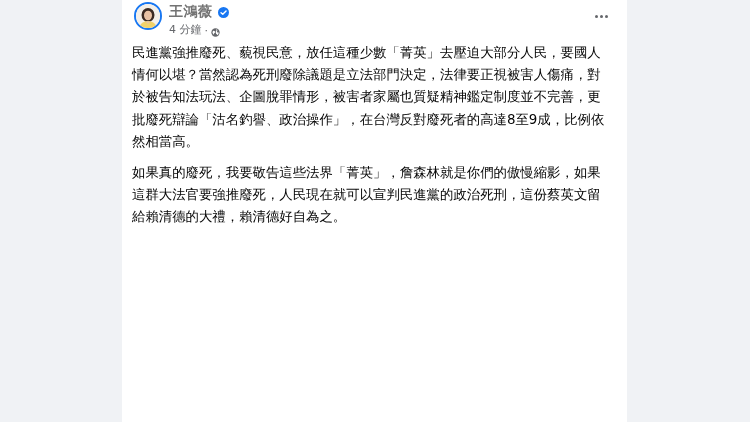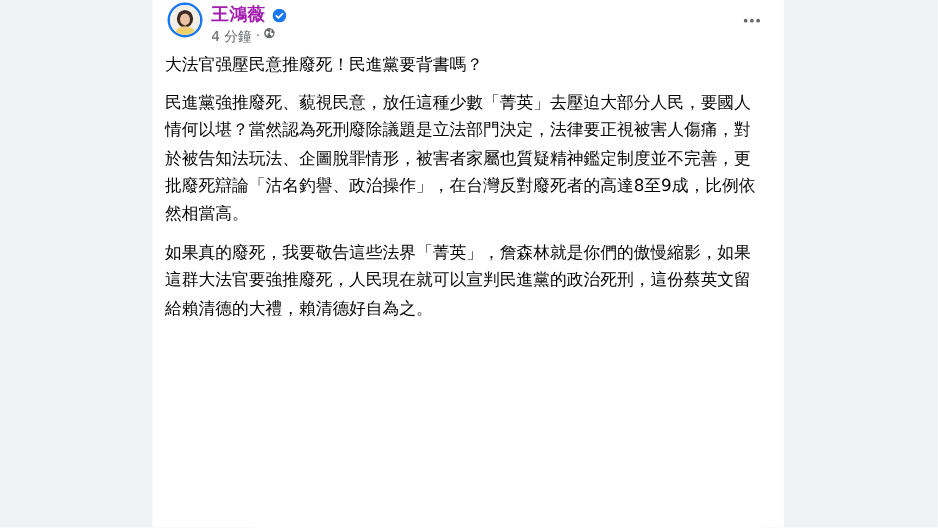--- a/index.html
+++ b/index.html
@@ -14,23 +14,23 @@
     background: #ffffff; overflow: hidden;
   }
   .header { position: absolute; left: 0; top: 0; width: 505px; height: 40px; }
   .avatar {
     position: absolute; left: 12px; top: 2px; width: 28px; height: 28px;
     border-radius: 50%; border: 2px solid #1877f2; box-sizing: border-box;
     background: #fff; overflow: hidden;
   }
   .avatar svg { display: block; }
   .name-row { position: absolute; left: 47px; top: 3px; display: flex; align-items: center; }
-  .name { font-size: 14px; font-weight: bold; color: #a21caf; letter-spacing: 0.5px; }
+  .name { font-size: 14px; font-weight: bold; color: #737373; letter-spacing: 0.5px; }
   .verified { margin-left: 5px; width: 11px; height: 11px; }
-  .meta-row { position: absolute; left: 47px; top: 22px; display: flex; align-items: flex-start; font-size: 11px; color: #65676b; }
+  .meta-row { position: absolute; left: 47px; top: 22px; display: flex; align-items: flex-end; font-size: 11px; color: #65676b; }
   .meta-dot { margin: 0 3px; }
   .globe { width: 9px; height: 9px; }
   .more-btn { position: absolute; left: 467px; top: 9px; width: 24px; height: 14px; display: flex; align-items: center; justify-content: center; cursor: pointer; }
   .more-btn span { display: inline-block; width: 3px; height: 3px; border-radius: 50%; background: #65676b; margin: 0 1px; }
   .post-body { position: absolute; left: 10px; top: 42px; width: 480px; color: #050505; font-size: 13.4px; line-height: 22.2px; }
   .post-body p { margin: 0 0 9px 0; }
   .post-body p.title { margin-bottom: 8px; }
 </style>
 </head>
 <body>
@@ -63,17 +63,16 @@
       </svg>
     </div>
     <div class="more-btn">
       <span></span>
         <span></span>
         <span></span>
     </div>
   </div>
 
   <div class="post-body">
-    <p class="title">大法官强壓民意推廢死！民進黨要背書嗎？</p>
     <p> 民進黨強推廢死、藐視民意，放任這種少數「菁英」去壓迫大部分人民，要國人情何以堪？當然認為死刑廢除議題是立法部門決定，法律要正視被害人傷痛，對於被告知法玩法、企圖脫罪情形，被害者家屬也質疑精神鑑定制度並不完善，更批廢死辯論「沽名釣譽、政治操作」，在台灣反對廢死者的高達8至9成，比例依然相當高。</p>
     <p> 如果真的廢死，我要敬告這些法界「菁英」，詹森林就是你們的傲慢縮影，如果這群大法官要強推廢死，人民現在就可以宣判民進黨的政治死刑，這份蔡英文留給賴清德的大禮，賴清德好自為之。</p>
   </div>
 </div>
 
 </body></html>

